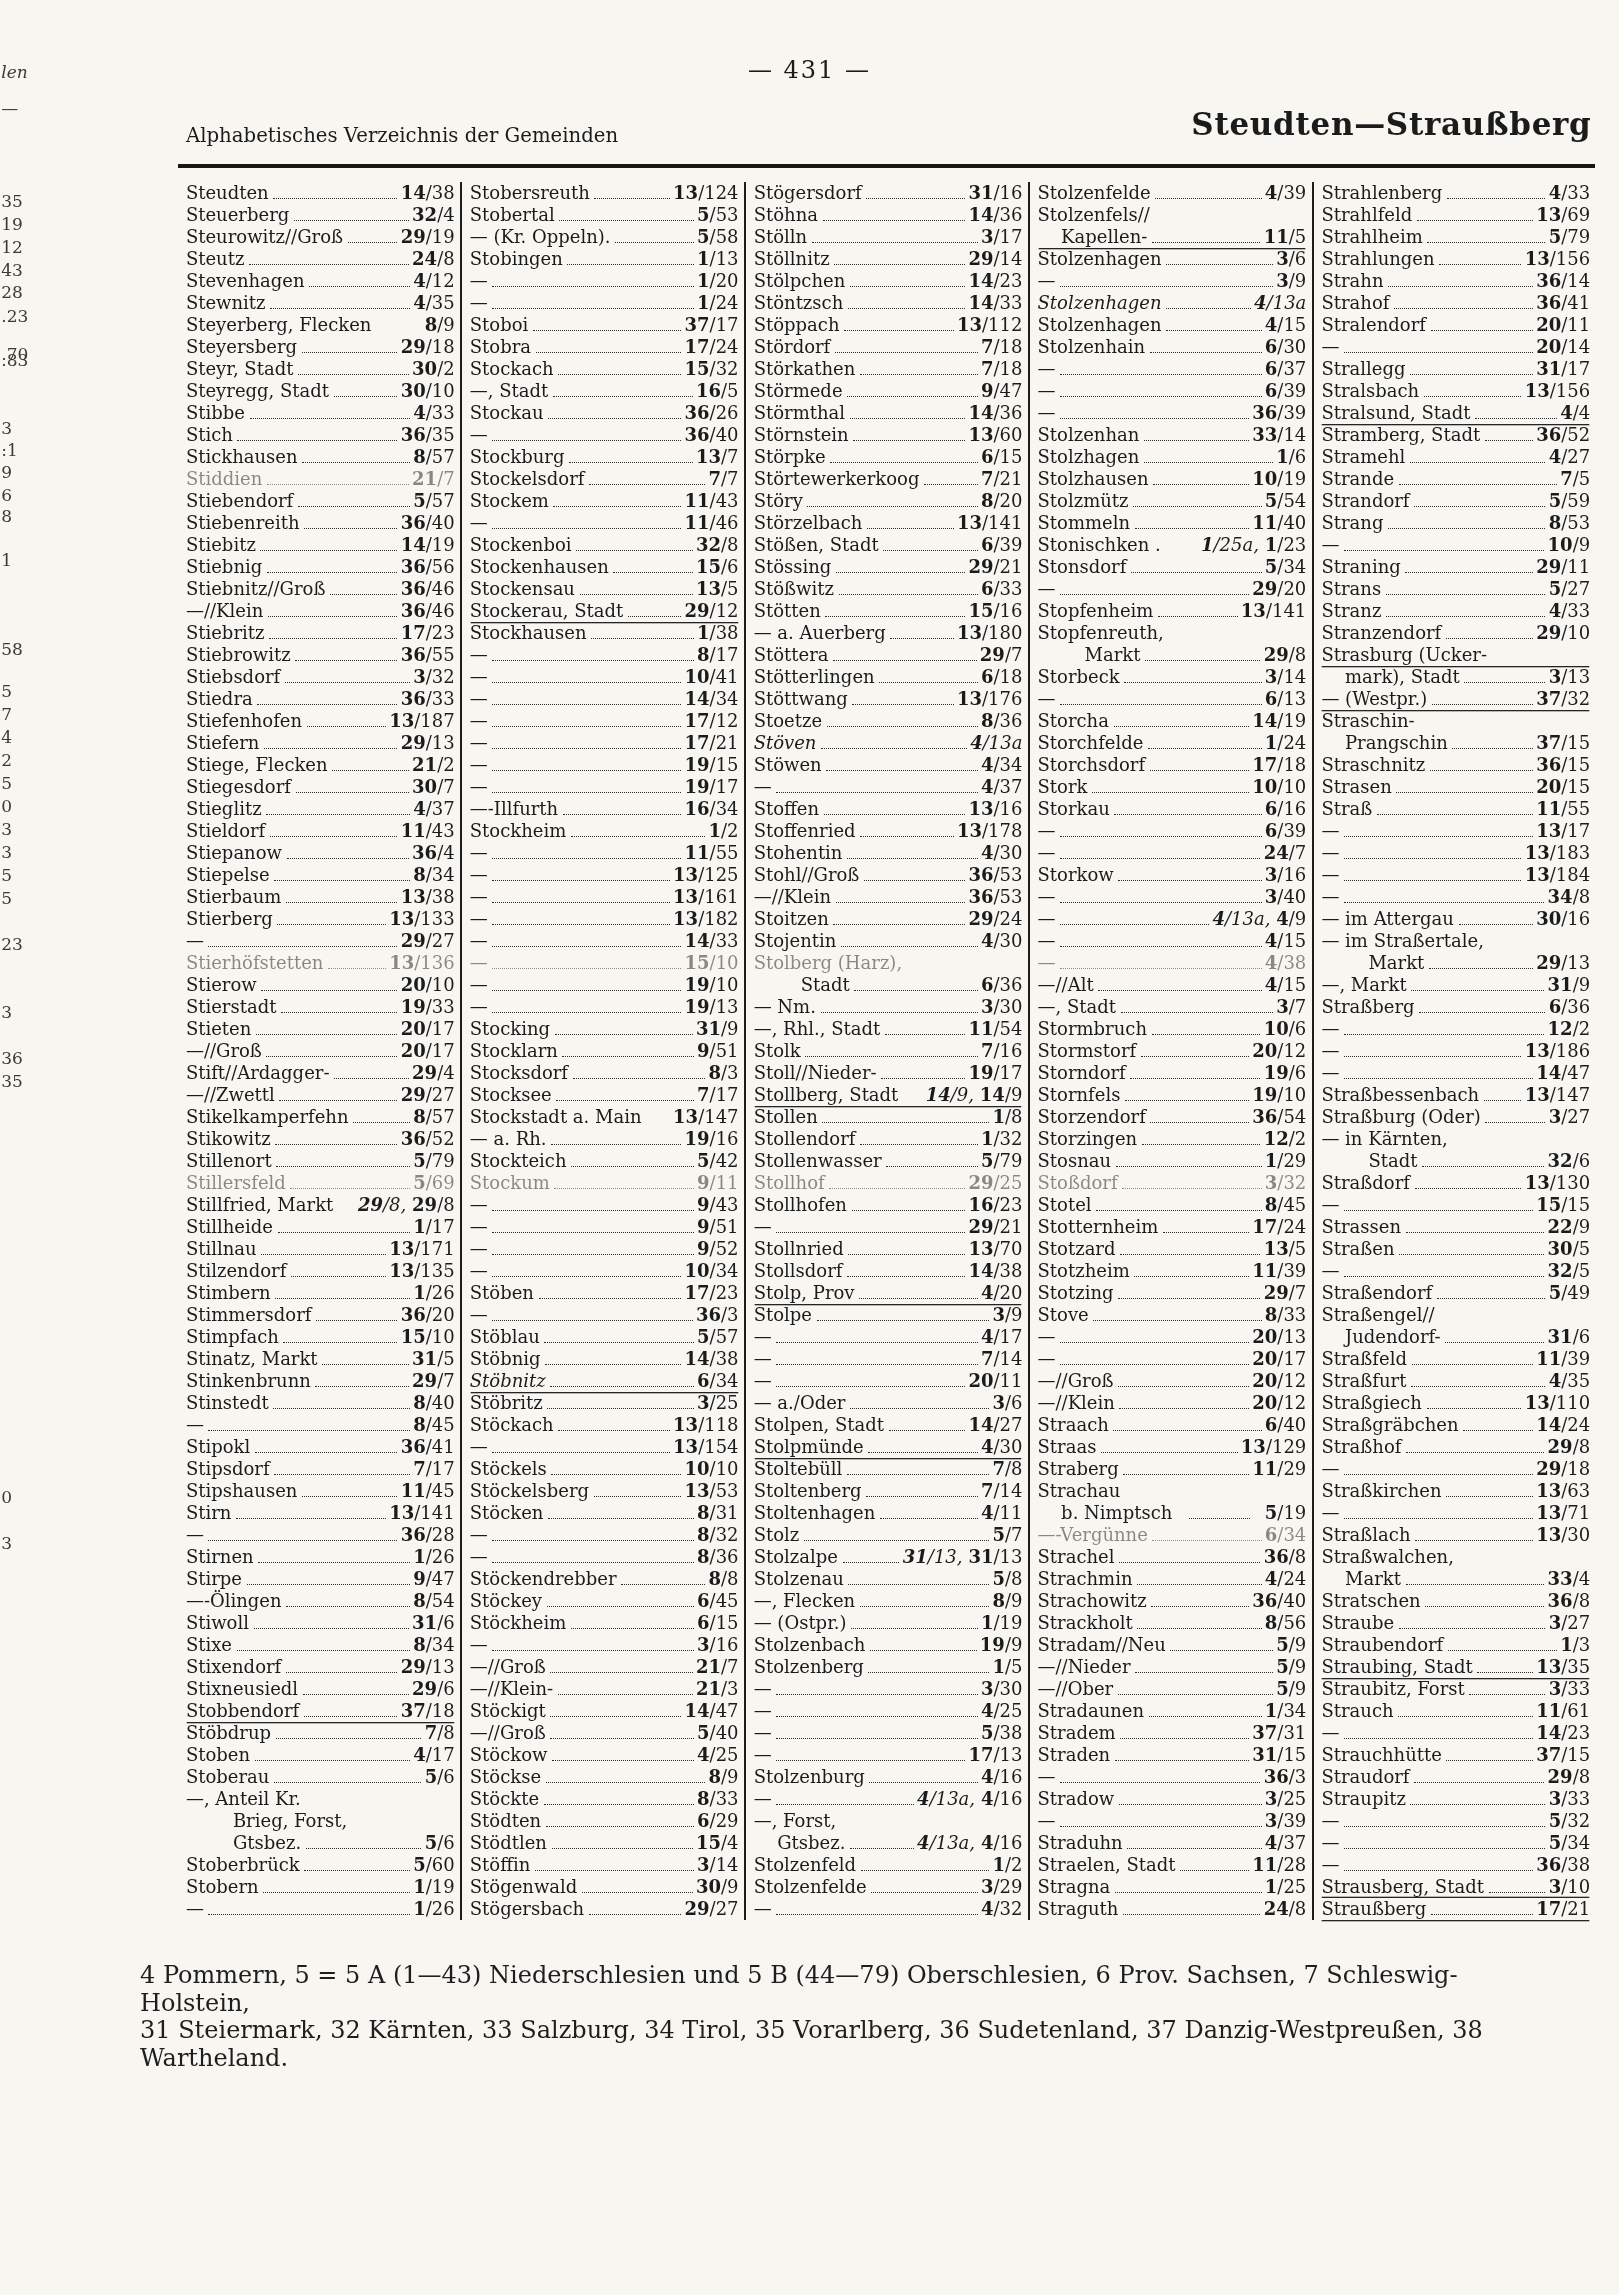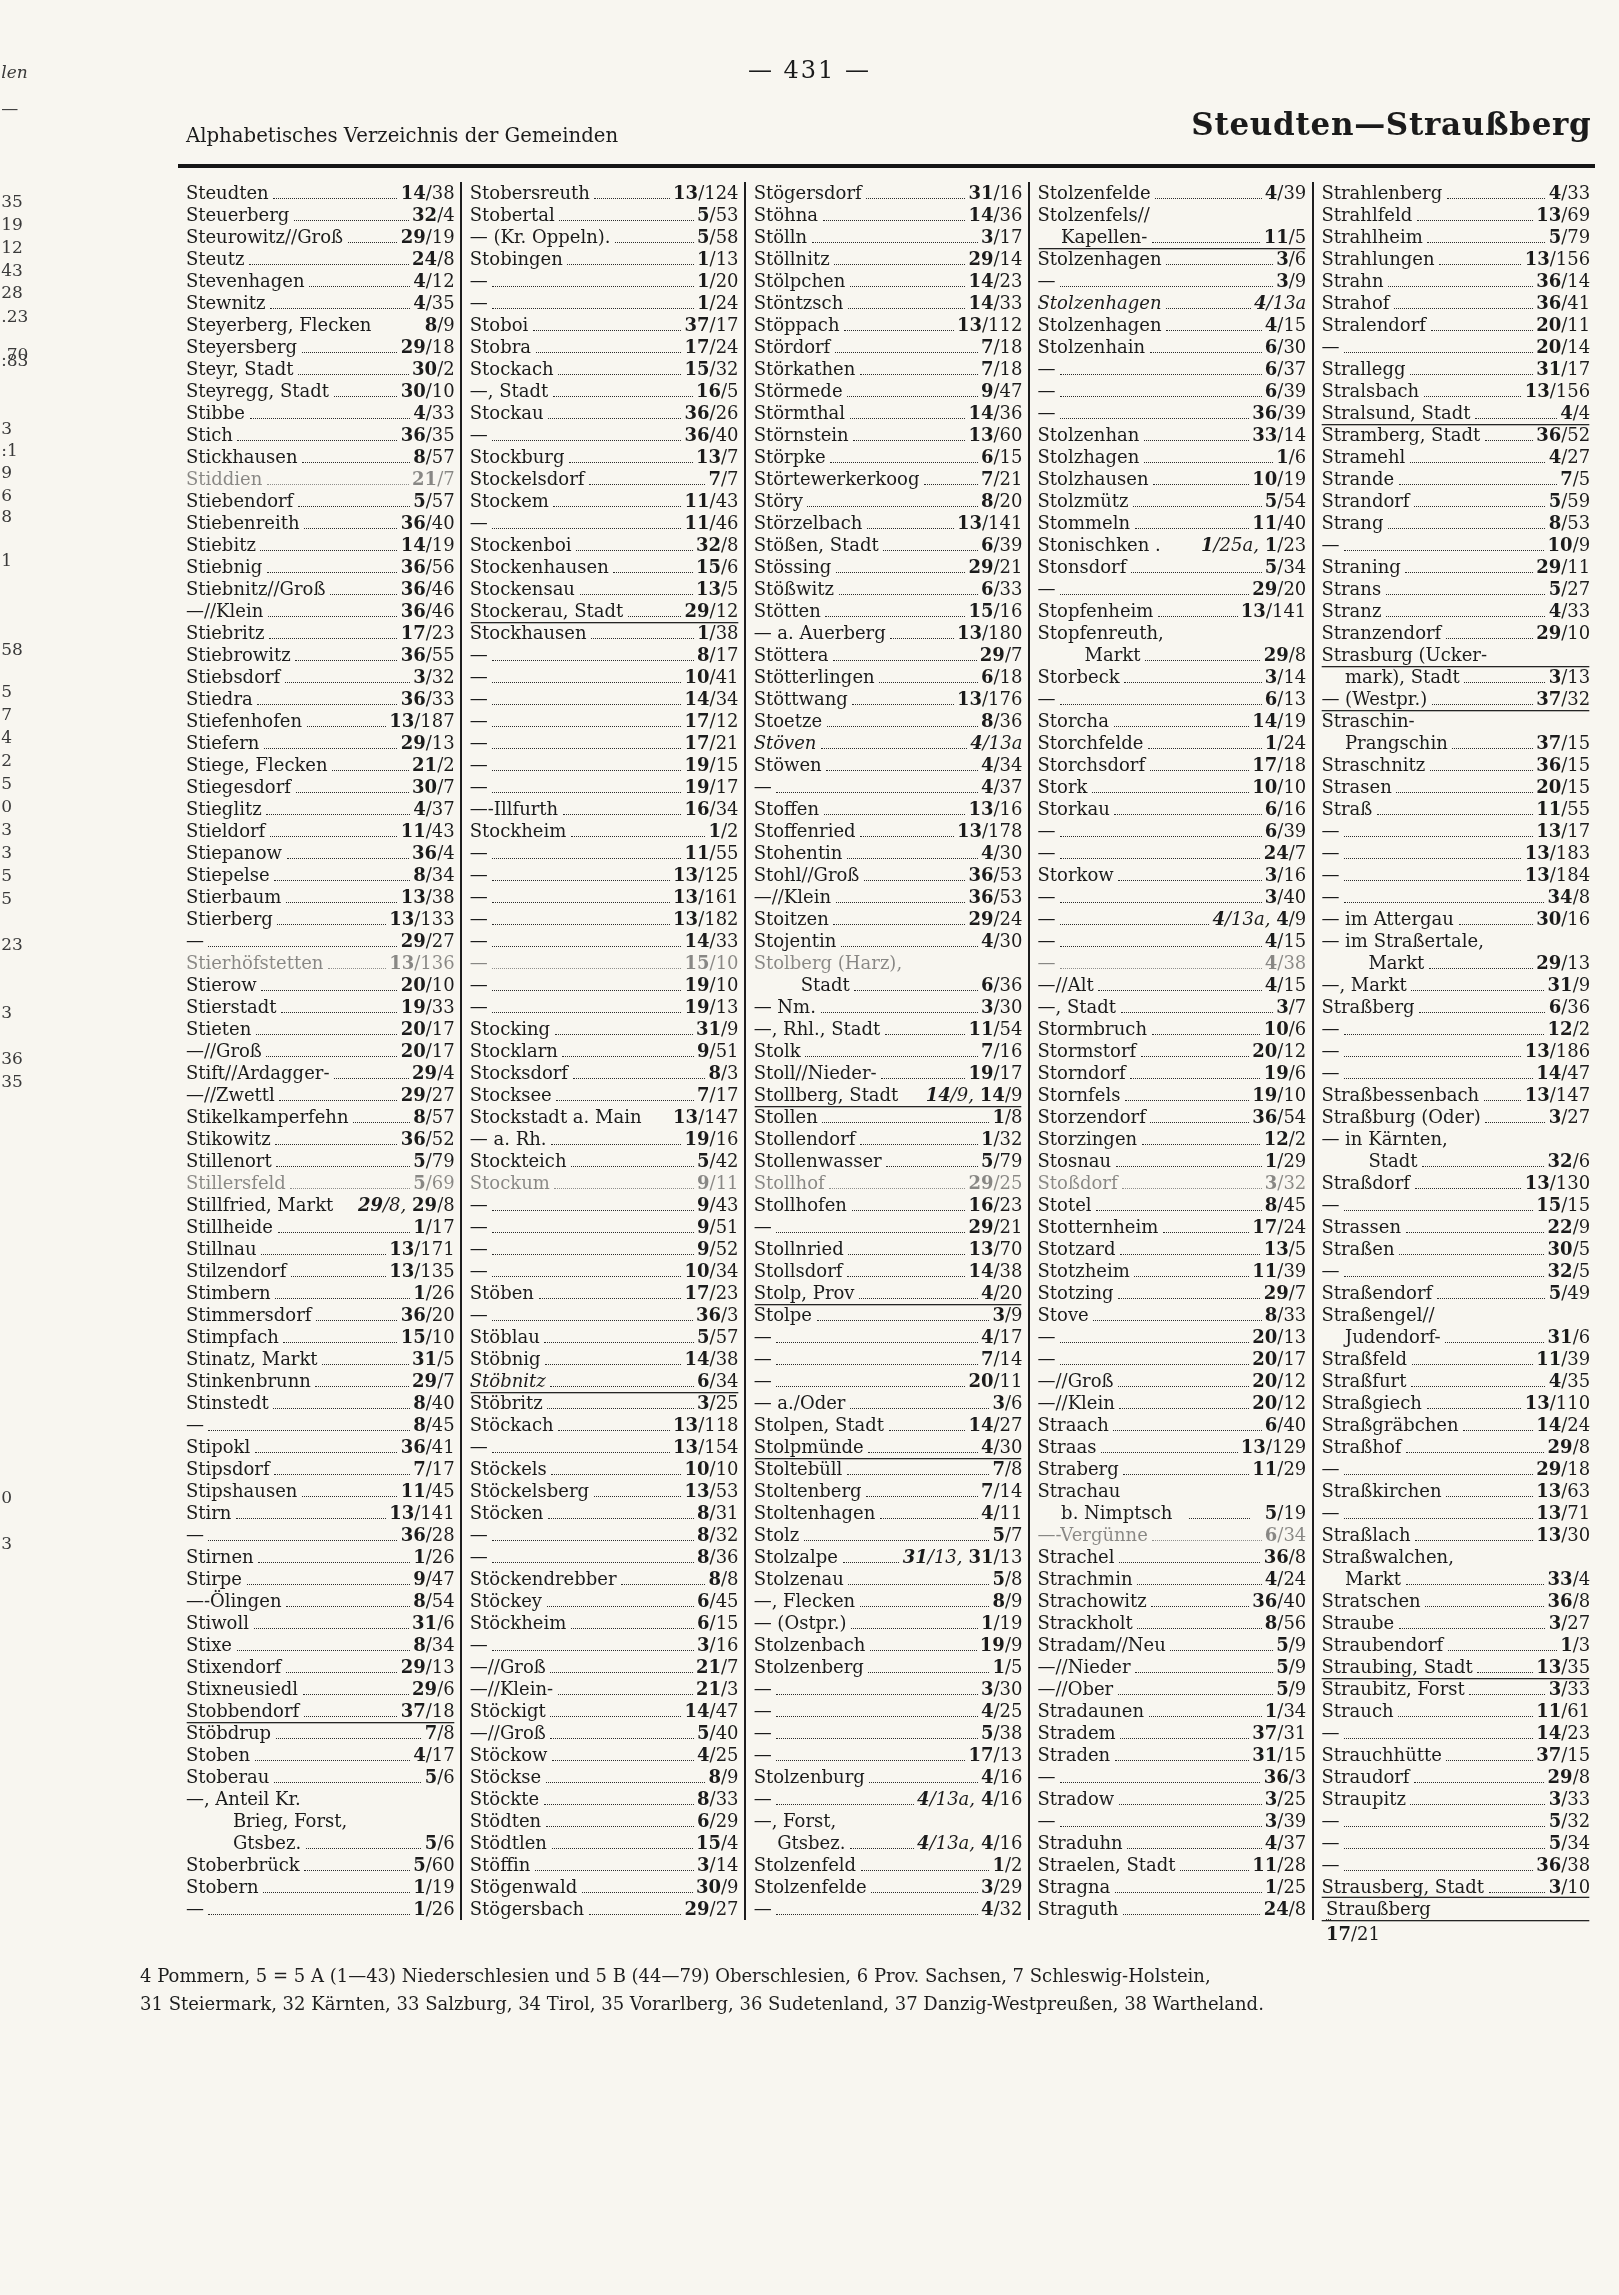--- a/index.html
+++ b/index.html
@@ -18,24 +18,24 @@
   .col:last-child{border-right:none;}
   .row{display:flex;align-items:baseline;height:22px;font-size:18px;white-space:nowrap;}
   .n{flex:0 0 auto;}
   .leader{flex:1 1 auto;min-width:5.2px;margin:0 3.3px 3.3px 4.6px;border-bottom:1.6px dotted #2b2b2b;}
   .leader.nodots{border-bottom:none;}
   .pre{flex:0 0 auto;font-style:italic;margin-right:5.9px;}
   .v{flex:0 0 auto;}
   .v b,.pre b{font-weight:700;}
   .it{font-style:italic;}
   .u{box-shadow:0 2px 0 -0.7px #242424;}
-  .ut{box-shadow:0 2px 0 -0.7px #242424, 0 -2px 0 -0.7px #242424;flex-direction:column;}
+  .ut{box-shadow:0 2px 0 -0.7px #242424, 0 -2px 0 -0.7px #242424;}
   .s{opacity:.5;filter:blur(0.3px);}
   .footer{position:absolute;left:140px;top:1962px;width:1408px;
-    font-size:18px;line-height:27.5px;color:#1e1e1e;}
+    font-size:24px;line-height:27.5px;color:#1e1e1e;}
   .mfrag{position:absolute;font-size:17px;color:#3a3a3a;}
 </style>
 </head>
 <body>
 
 <div class="pagenum">— 431 —</div>
 <div class="hdr-left">Alphabetisches Verzeichnis der Gemeinden</div>
 <div class="hdr-right">Steudten—Straußberg</div>
 <div class="hdr-rule"></div>
 

